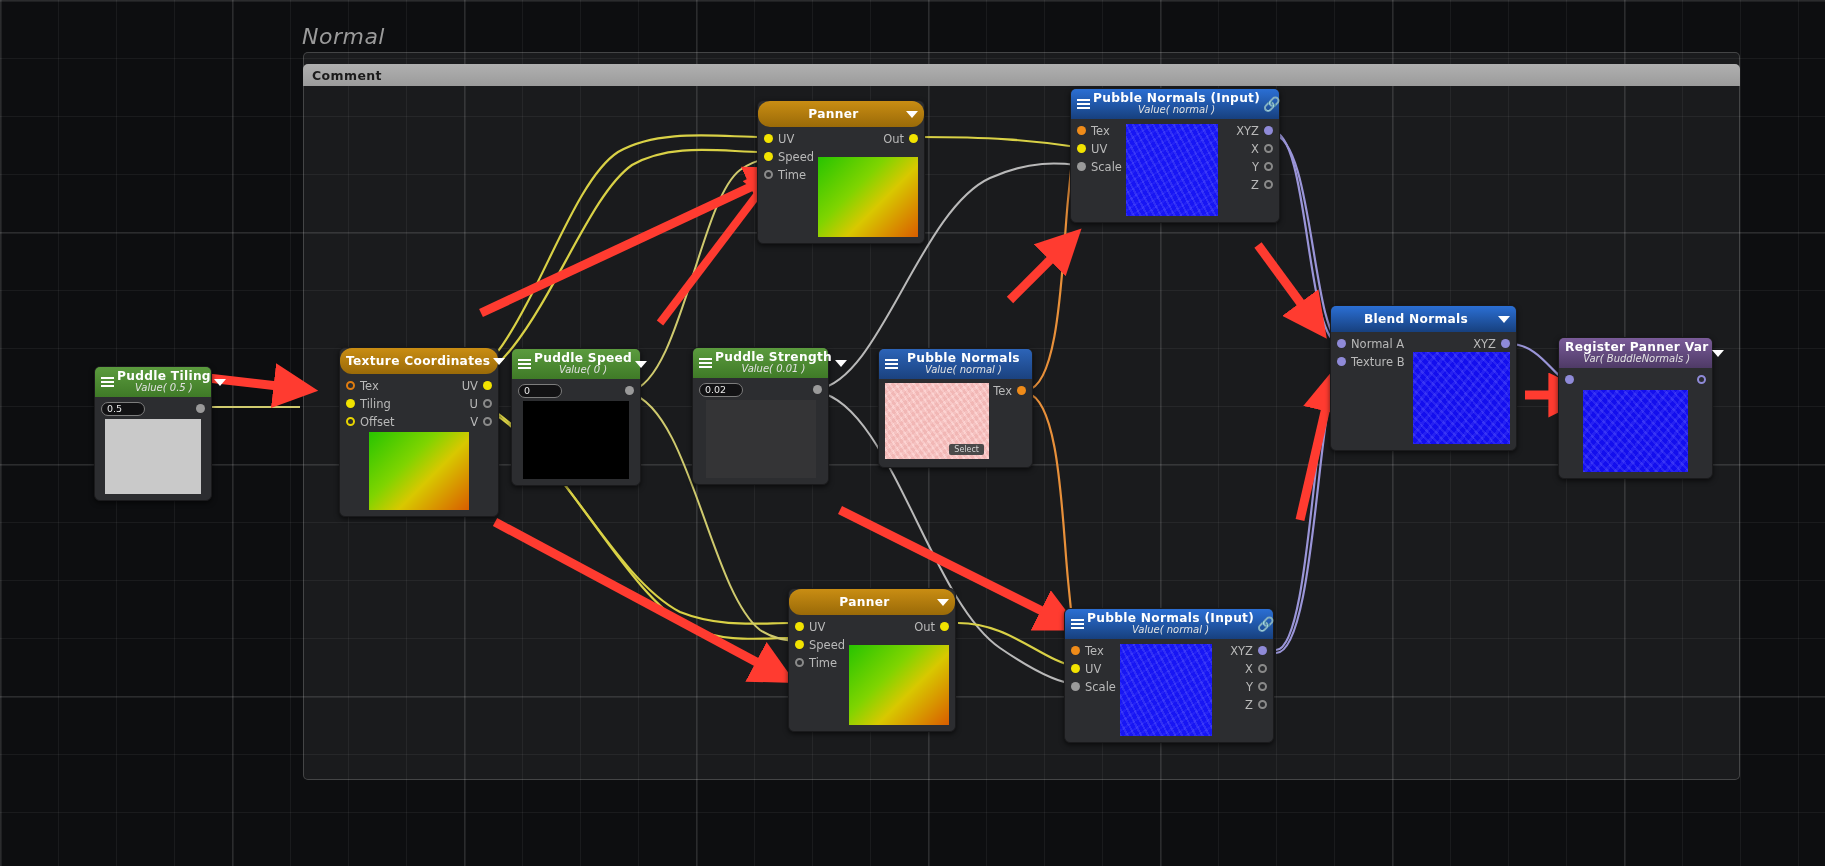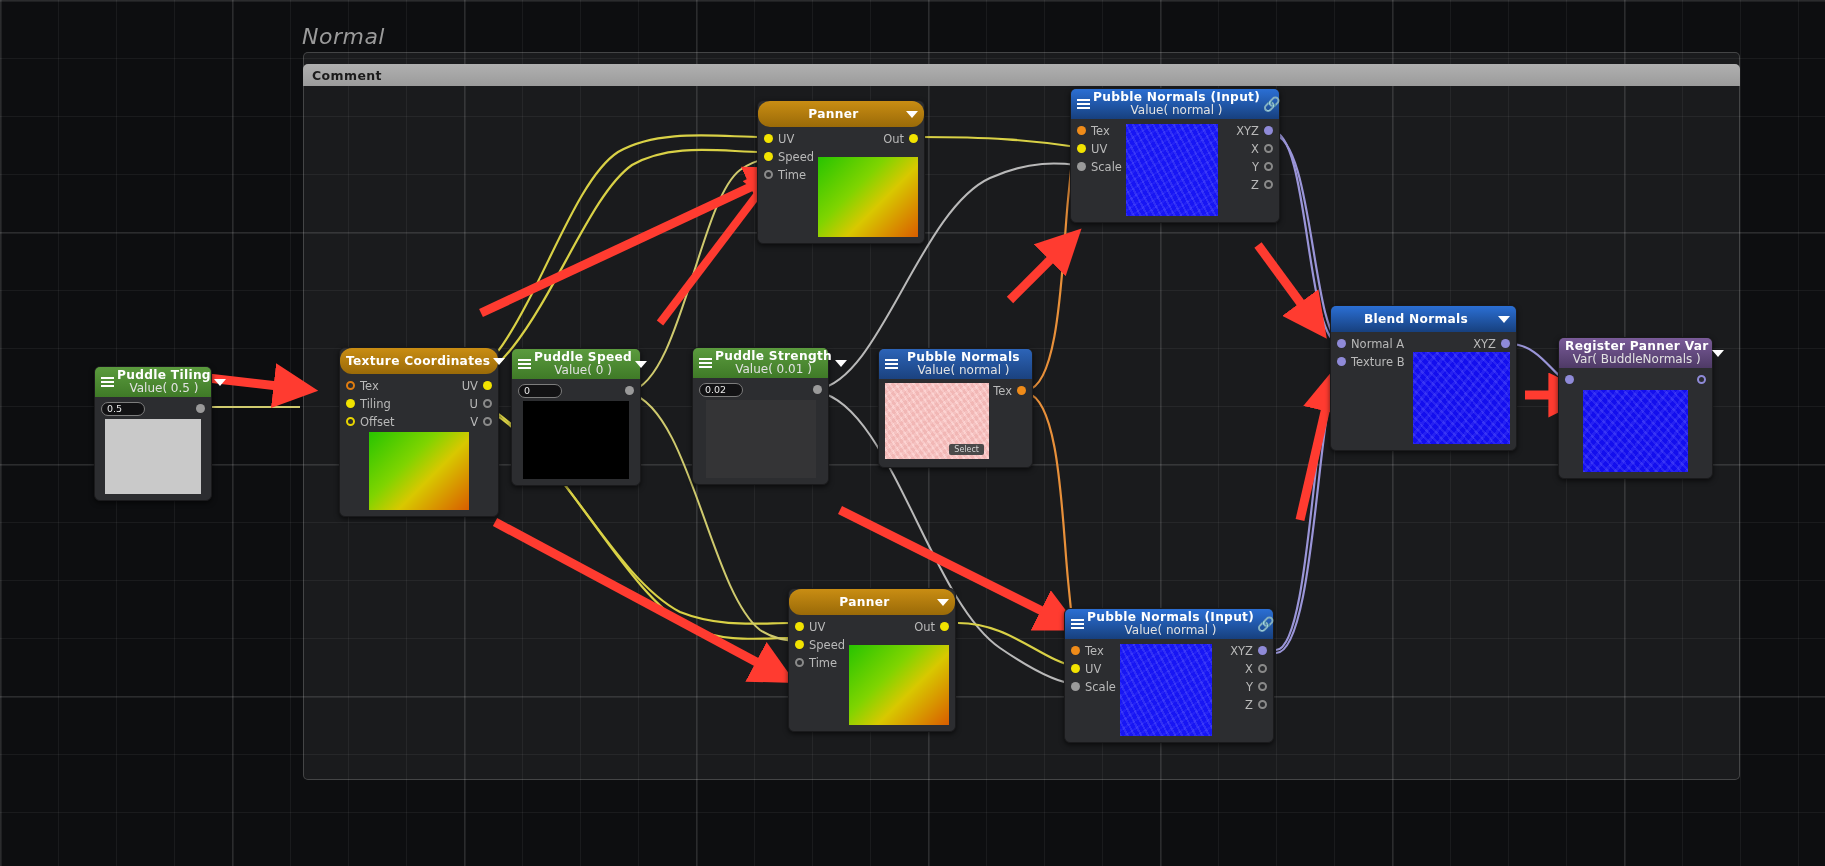--- a/index.html
+++ b/index.html
@@ -65,21 +65,21 @@
   .node-head.tall{ height:30px; }
   .hamburger{
     width:13px; height:11px; flex:0 0 auto; margin-right:3px;
     background:
       linear-gradient(#fff,#fff) 0 0/100% 2px no-repeat,
       linear-gradient(#fff,#fff) 0 4px/100% 2px no-repeat,
       linear-gradient(#fff,#fff) 0 8px/100% 2px no-repeat;
   }
   .titles{ flex:1 1 auto; text-align:center; line-height:1.05; }
   .t-main{ font-size:12.2px; font-weight:bold; color:#fff; letter-spacing:.3px; white-space:nowrap;}
-  .t-sub{ font-size:12px; color:#e2e2e2; white-space:nowrap; }
+  .t-sub{ font-size:10px; font-style:italic; color:#e2e2e2; white-space:nowrap; }
   .caret{
     width:0;height:0; flex:0 0 auto;
     border-left:6px solid transparent; border-right:6px solid transparent;
     border-top:7px solid #fff; margin-left:3px;
   }
   .link-icon{ flex:0 0 auto; color:#fff; font-size:14px; line-height:1; margin-left:3px; }
 
   
   .h-green{ background:linear-gradient(#5b9b3e,#3f7a27); }
   .h-orange{ background:linear-gradient(#c98d13,#9a6a08);border-radius:12px; }

